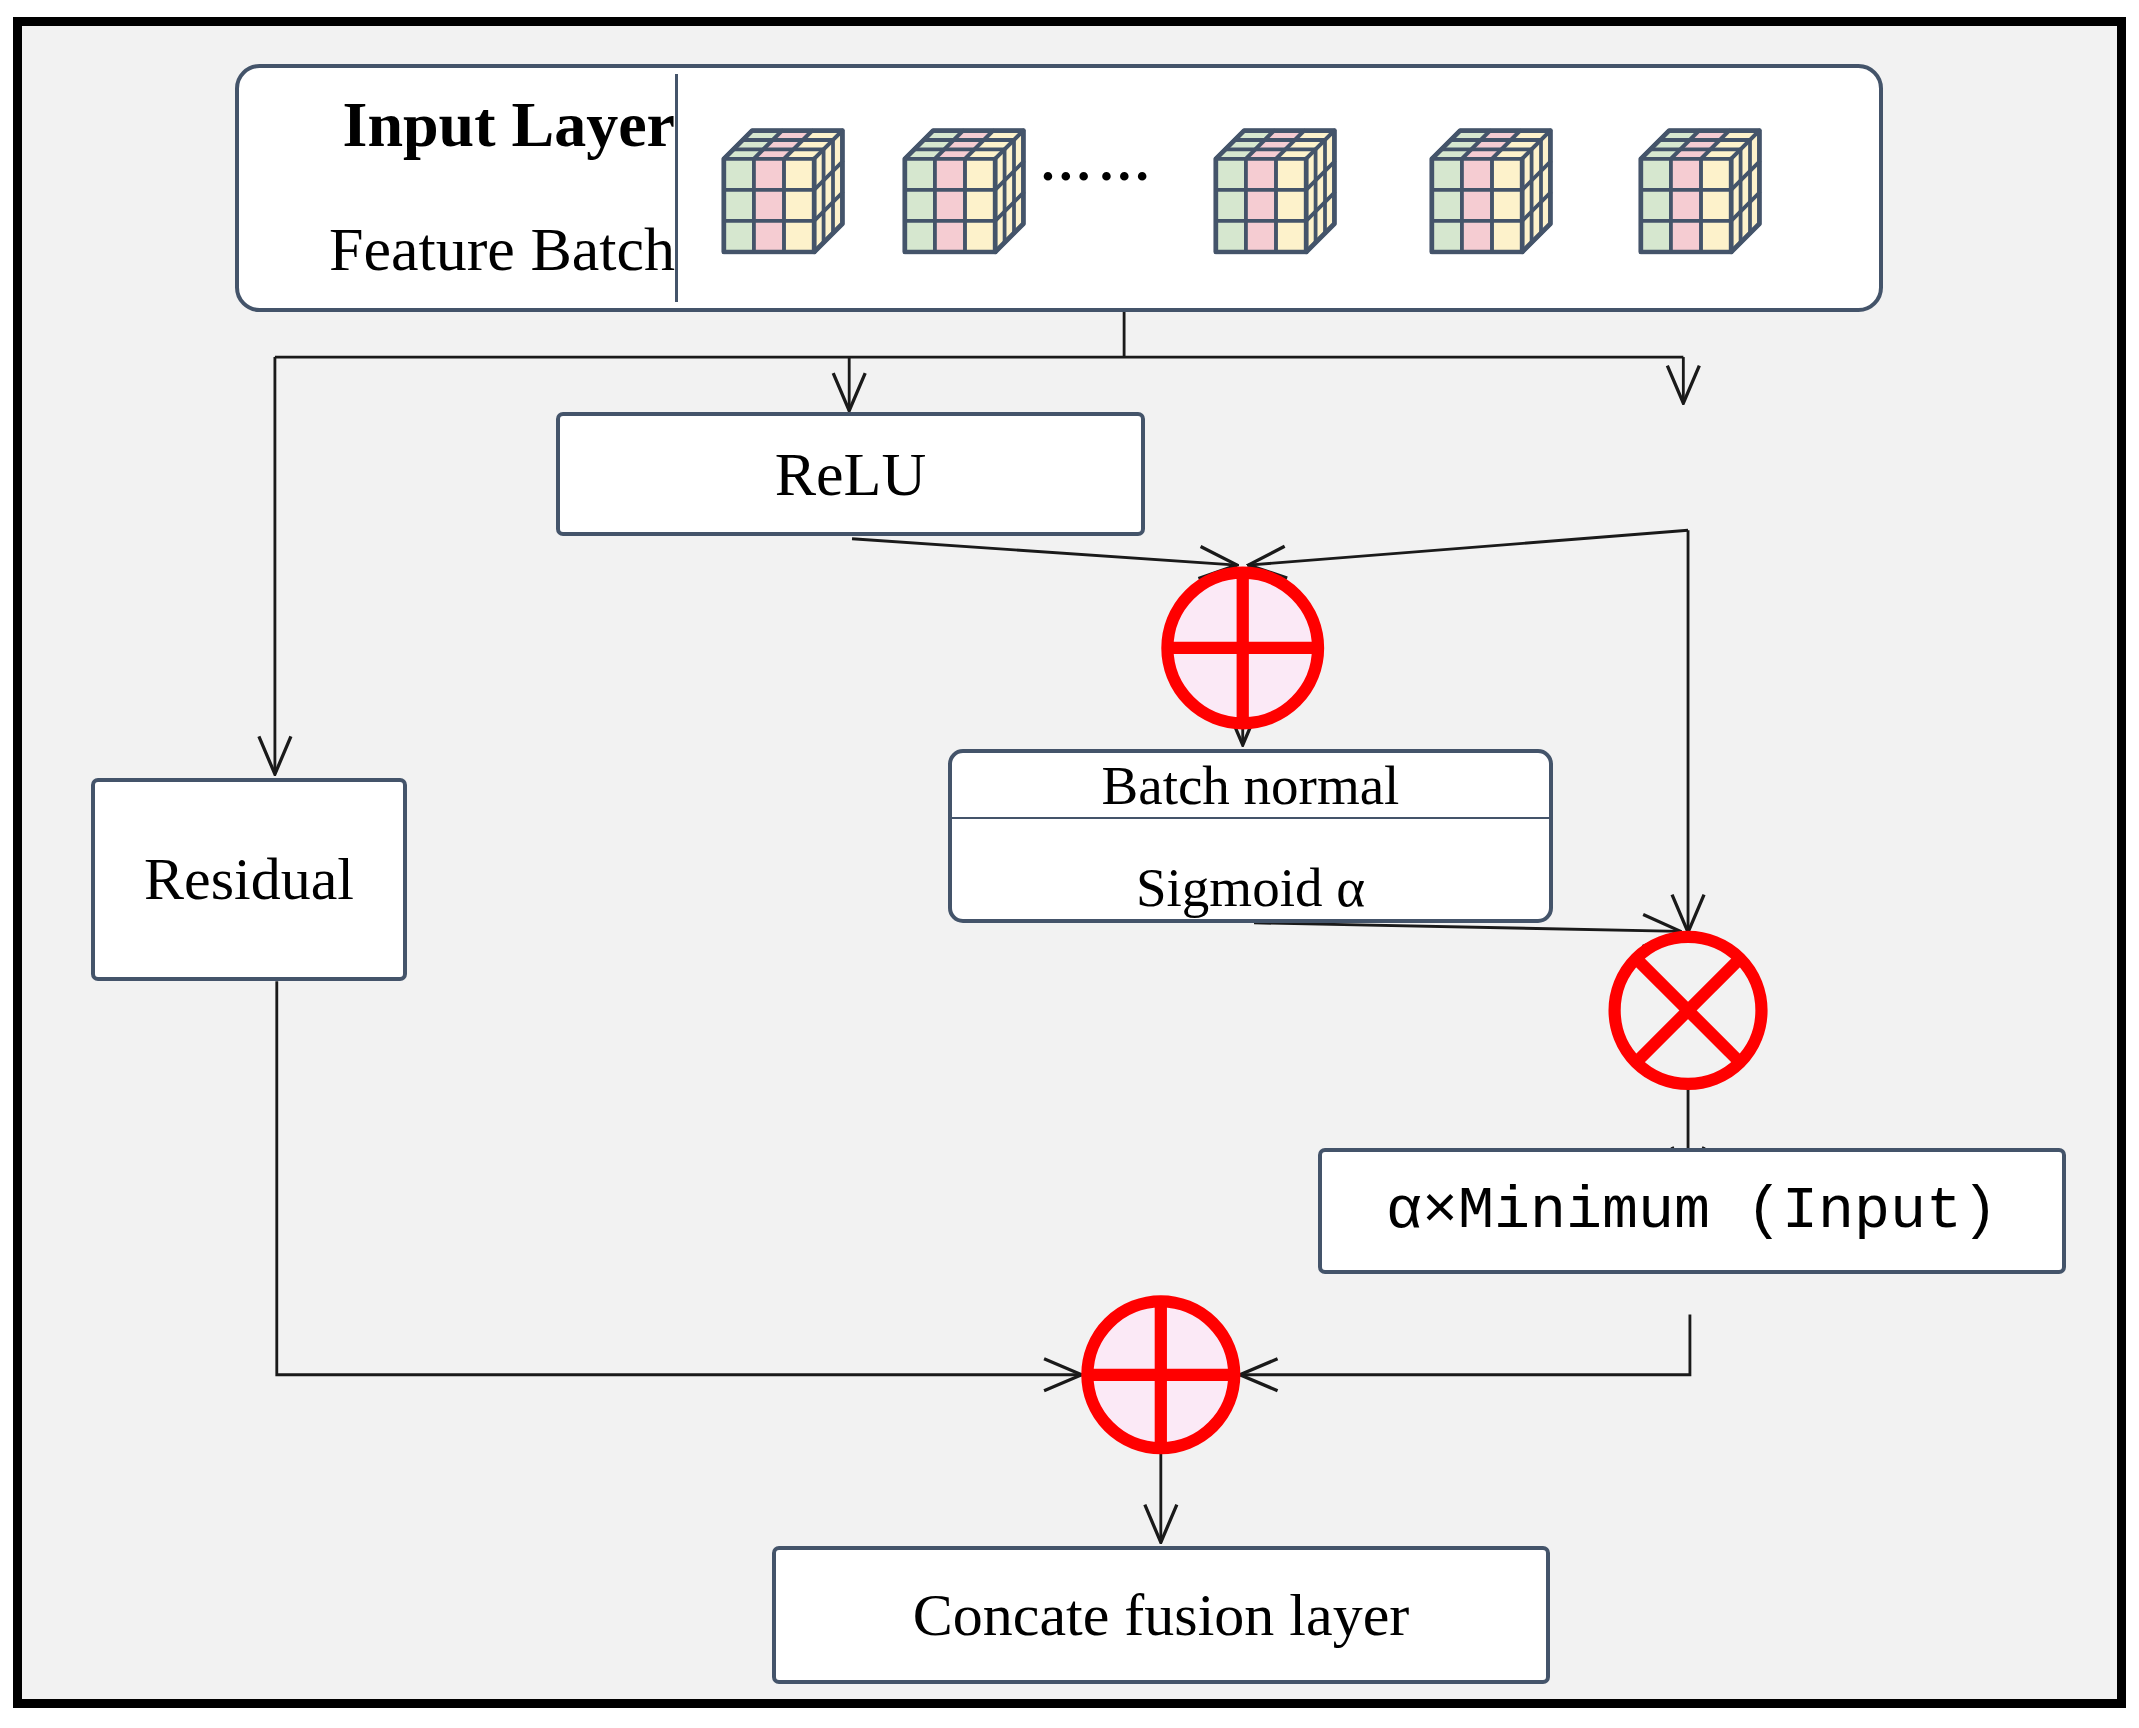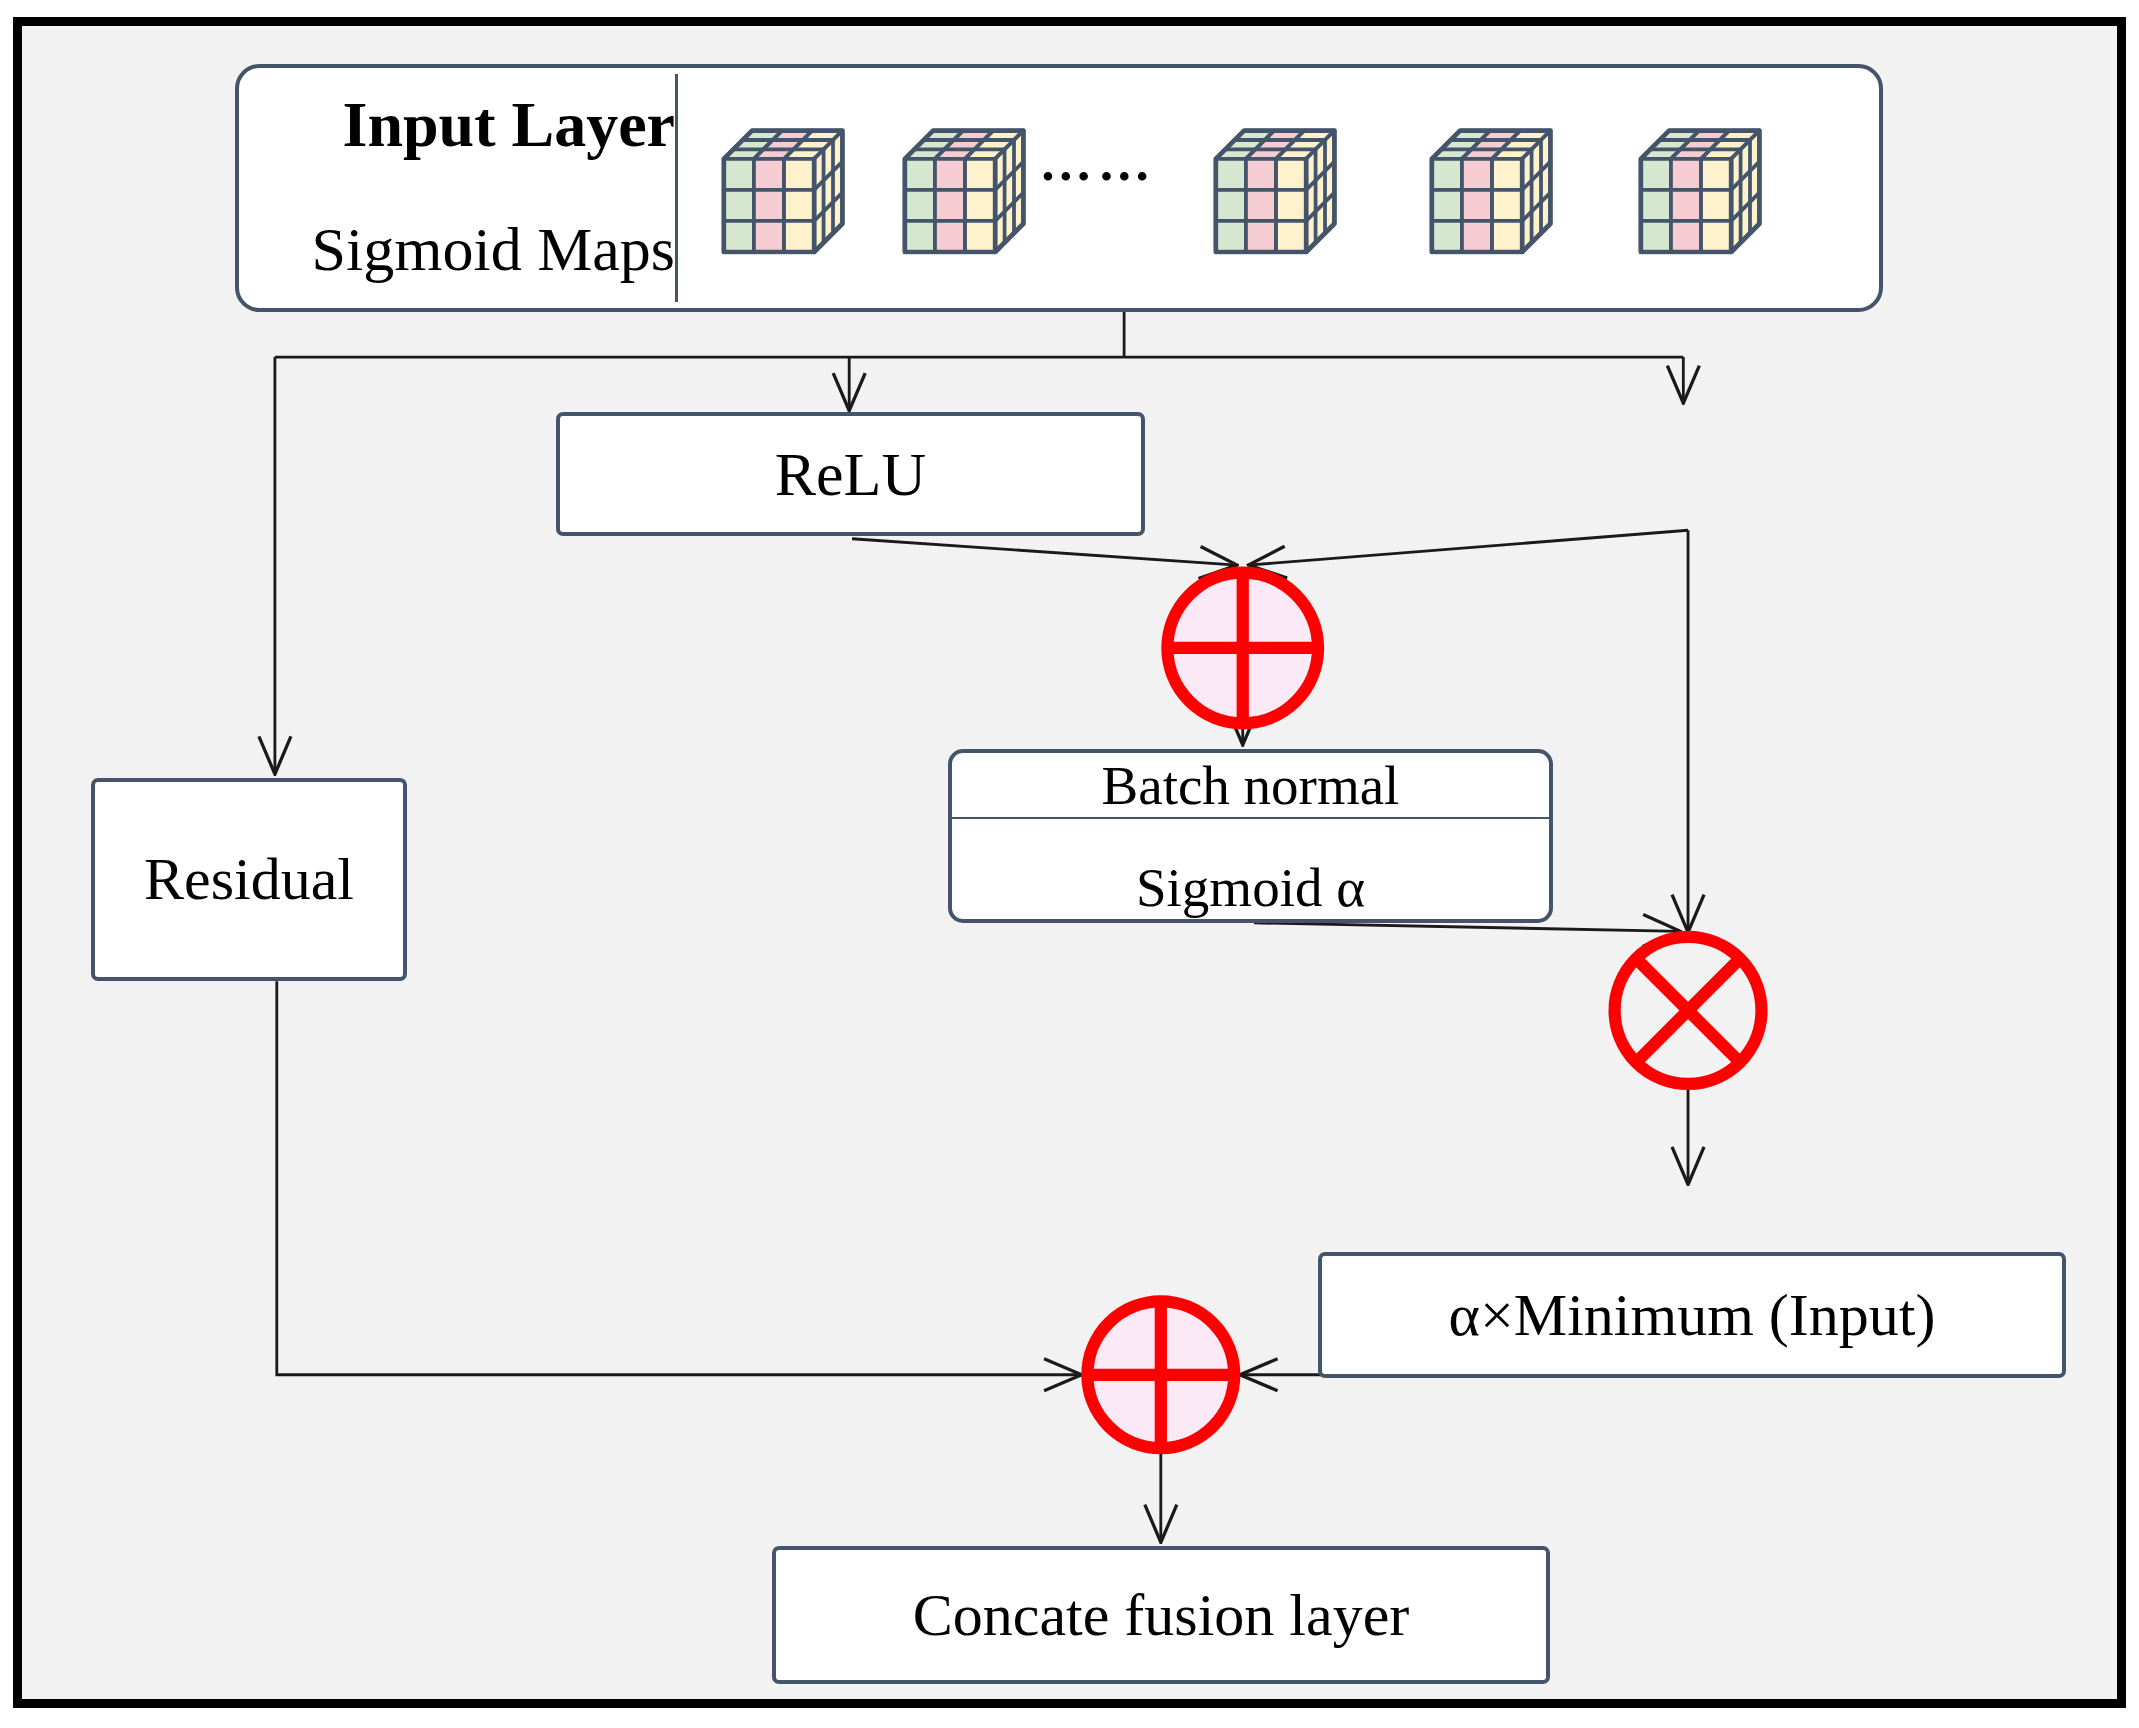--- a/index.html
+++ b/index.html
@@ -39,21 +39,21 @@
   .relu-box    { left:556px;  top:412px;  width:589px; height:124px; font-size:62px; }
   .min-box     { left:1307px; top:405px;  width:755px; height:125px; font-size:60px; }
   .residual-box{ left:91px;   top:778px;  width:316px; height:203px; font-size:60px; }
   .bn-box {
     left:948px; top:749px; width:605px; height:174px;
     flex-direction:column; align-items:stretch; justify-content:flex-start;
     border-radius:15px; font-size:55px; padding:0;gap:36px;
   }
   .bn-row { flex:1; display:flex; align-items:center; justify-content:center; }
   .bn-row.first { border-bottom:2.8px solid #44546a; }
-  .alpha-box   { left:1318px; top:1252px; width:748px; height:126px; font-size:60px; }
+  .alpha-box   { left:1318px; top:1148px; width:748px; height:126px; font-size:60px;font-family:Liberation Mono, monospace; }
   .concat-box  { left:772px;  top:1546px; width:778px; height:138px; font-size:60px; }
 </style>
 </head>
 <body>
 
 <div class="canvas">
   <div class="frame"></div>
 
   <svg class="overlay" viewBox="0 0 2272 1836">
     <defs>
@@ -115,21 +115,21 @@
     <g>
       <circle cx="1233" cy="1460" r="78" fill="#fbe9f6" stroke="#ff0000" stroke-width="13"></circle>
       <line x1="1233" y1="1382" x2="1233" y2="1538" stroke="#ff0000" stroke-width="13"></line>
       <line x1="1155" y1="1460" x2="1311" y2="1460" stroke="#ff0000" stroke-width="13"></line>
     </g>
   </svg>
 
   <div class="node top-box" style="left:235px; top:64px; width:1648px; height:248px;">
     <div class="top-labels">
       <div class="top-title">Input Layer</div>
-      <div class="top-sub">Sigmoid Maps</div>
+      <div class="top-sub">Feature Batch</div>
     </div>
     <div class="top-divider"></div>
     <div class="cube-row">
       <svg class="cube" style="margin-left:43px" viewBox="0 0 136 142" width="128" height="134">
           <use href="#cube-sym"></use>
         </svg>
       <svg class="cube" style="margin-left:53px" viewBox="0 0 136 142" width="128" height="134">
           <use href="#cube-sym"></use>
         </svg>
       <div class="cube-dots" style="margin-left:9.4px">……</div>

